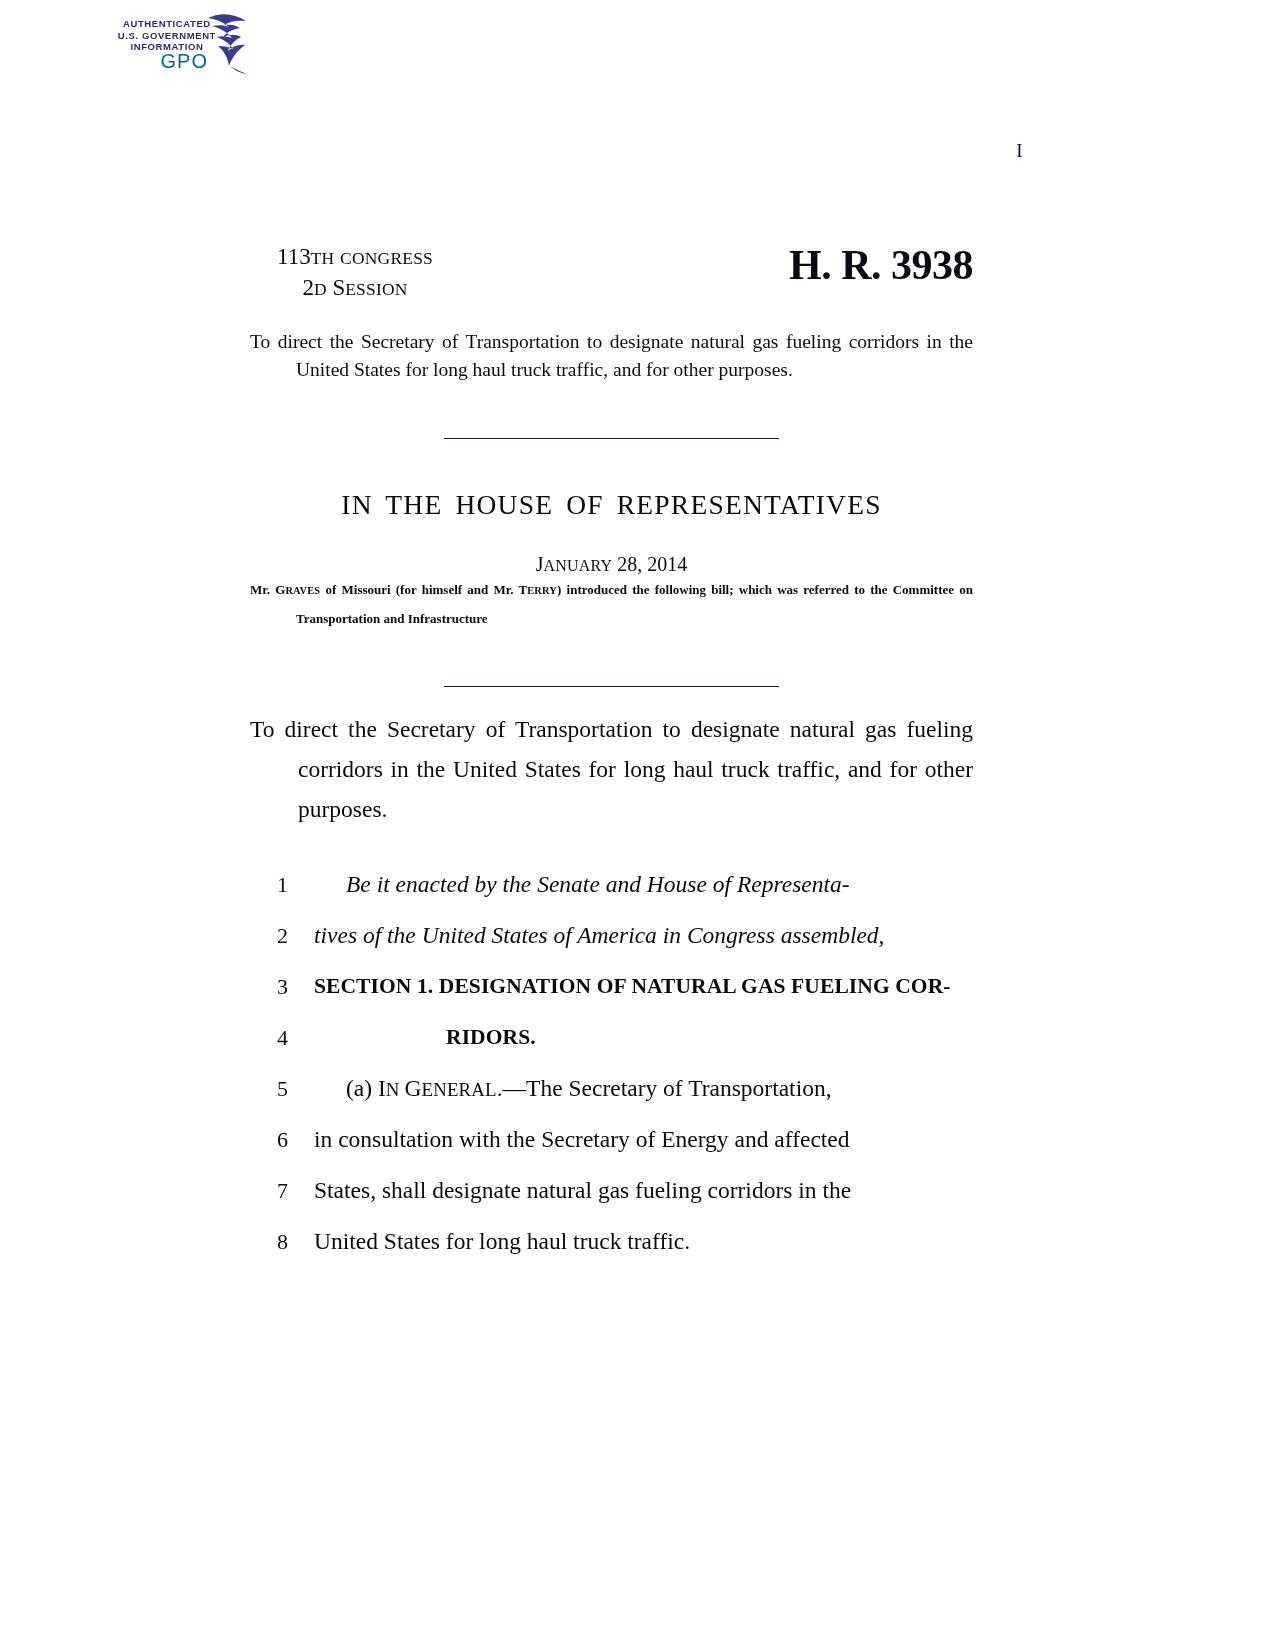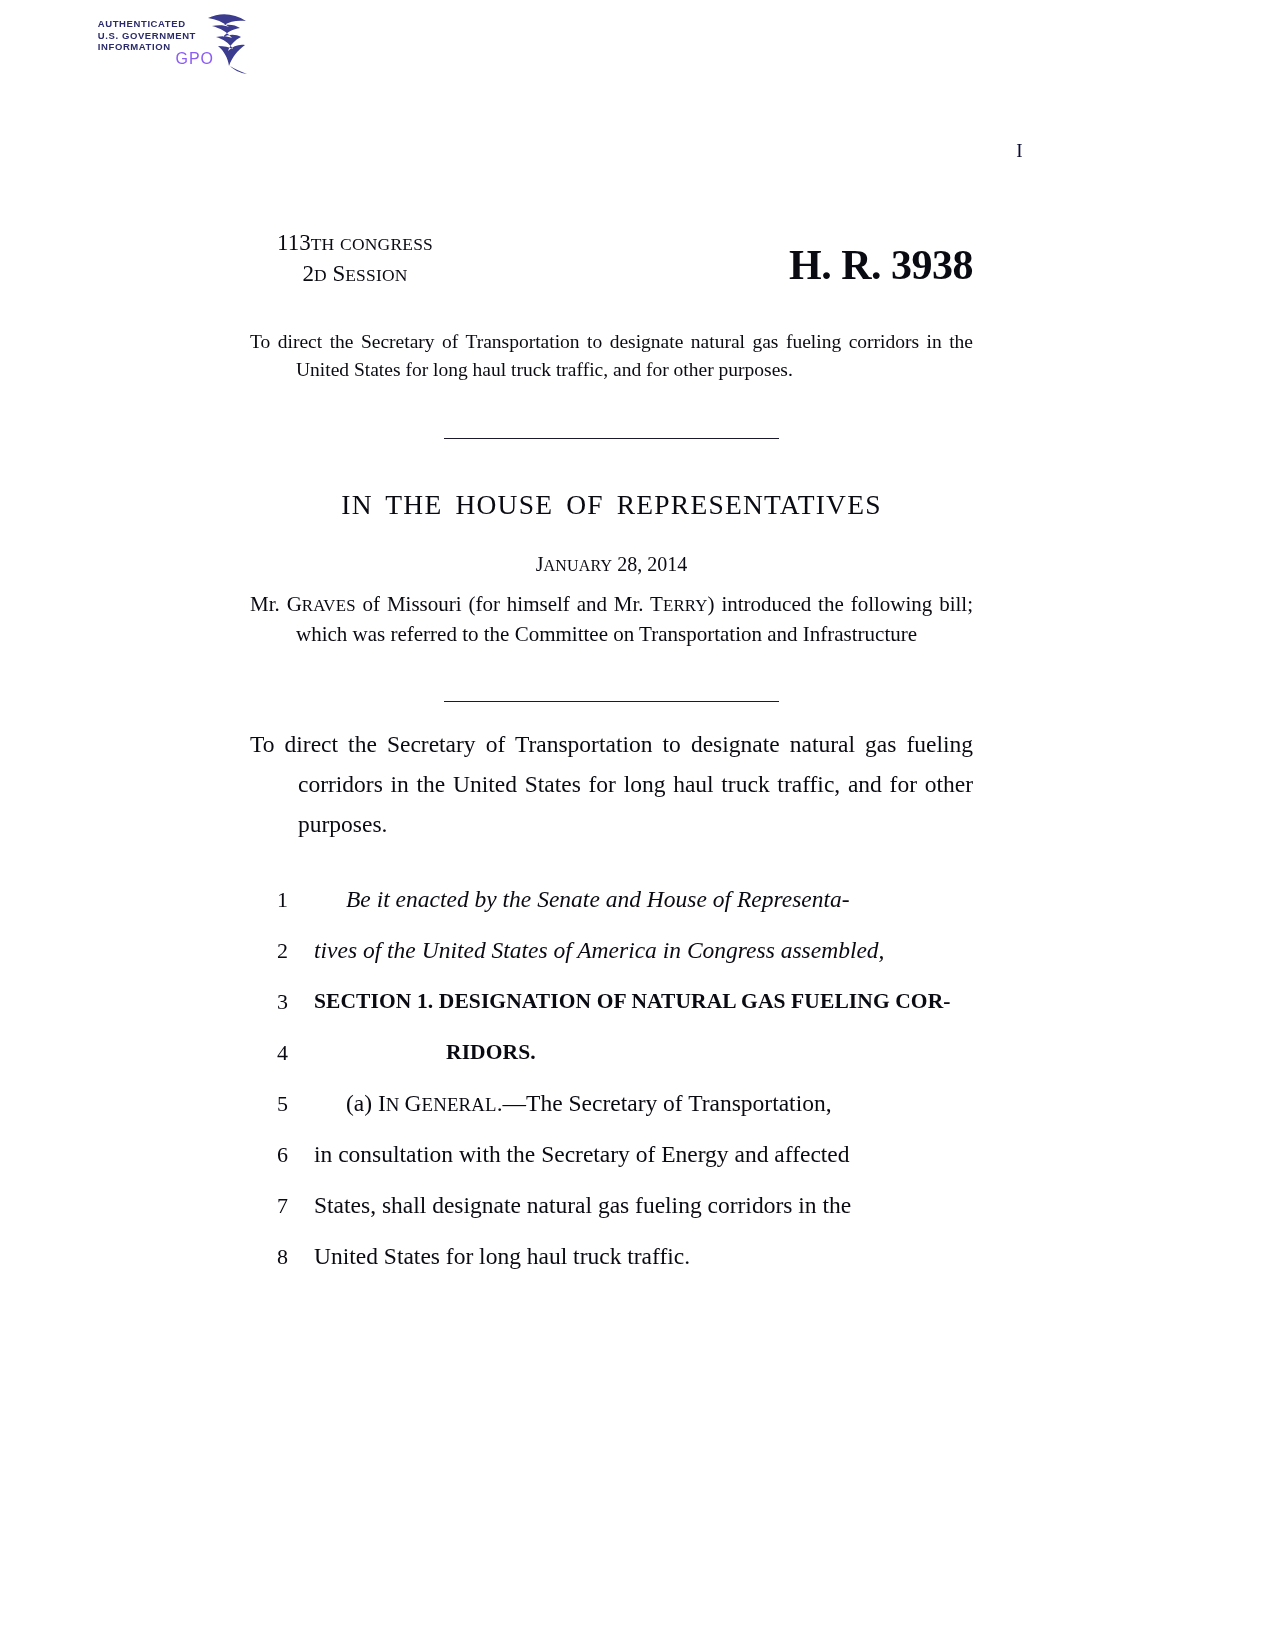--- a/index.html
+++ b/index.html
@@ -23,37 +23,37 @@
   
   .gpo-seal {
     position: absolute;
     left: 72px;
     top: 8px;
     width: 180px;
     height: 68px;
   }
   .gpo-seal .seal-lines {
     position: absolute;
-    right: 56px;
+    right: 36px;
     top: 10px;
-    text-align: left;
+    text-align: center;
     font-family: "Liberation Sans", "DejaVu Sans", sans-serif;
     color: #2b2b6b;
     font-size: 9.5px;
     letter-spacing: 0.6px;
     line-height: 11.5px;
     font-weight: 600;
   }
   .gpo-seal .seal-gpo {
     position: absolute;
-    right: 38px;
+    right: 44px;
     top: 42px;
     font-family: "Liberation Sans", "DejaVu Sans", sans-serif;
-    color: #8b5cf6;
-    font-size: 16px;
+    color: #0369a1;
+    font-size: 20px;
     letter-spacing: 1px;
     font-weight: 500;
   }
   .gpo-seal svg {
     position: absolute;
     right: 0;
     top: 0;
   }
 
   
@@ -77,21 +77,21 @@
 
   
   .masthead {
     position: relative;
     margin-top: 228px;
     height: 78px;
   }
   .congress-block {
     position: absolute;
     left: 0;
-    top: 0;
+    top: 14px;
     width: 210px;
     text-align: center;
     line-height: 29px;
     font-family: Liberation Serif, serif;
   }
   .congress-line {
     font-size: 23px;
     white-space: nowrap;
   }
   .sc {
@@ -138,27 +138,27 @@
     font-size: 27.5px;
     letter-spacing: 1.2px;
     word-spacing: 5px;
   }
   .action-date {
     margin-top: 32px;
     text-align: center;
     font-size: 20px;
   }
   .sponsor {
-    margin-top: 14px;
-    font-size: 21px;
+    font-size: 13px;
     line-height: 28px;
     text-align: justify;
     text-justify: inter-word;
     padding-left: 46px;
     text-indent: -46px;
+    font-weight: bold;
   }
 
   
   .bill-title {
     margin-top: 62px;
     text-align: center;
     font-weight: bold;
     font-size: 54px;
     letter-spacing: 1px;
     word-spacing: 9px;

